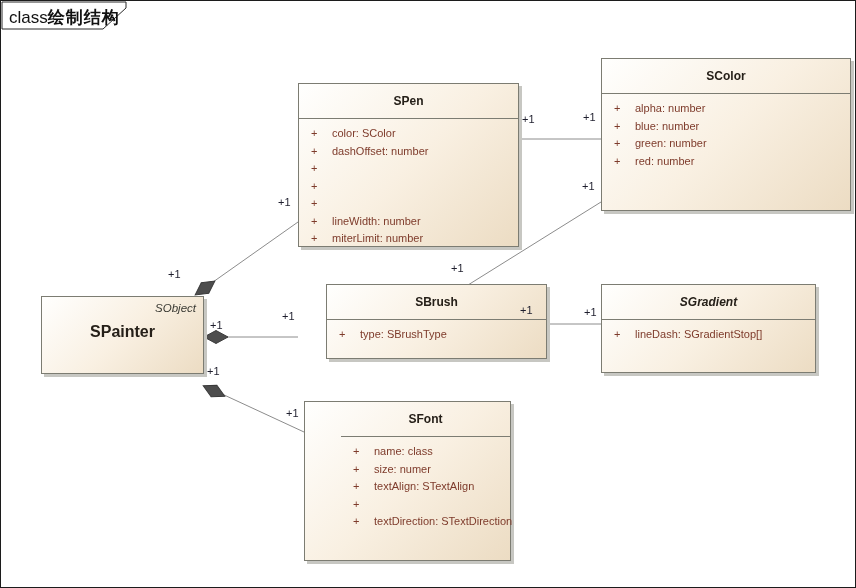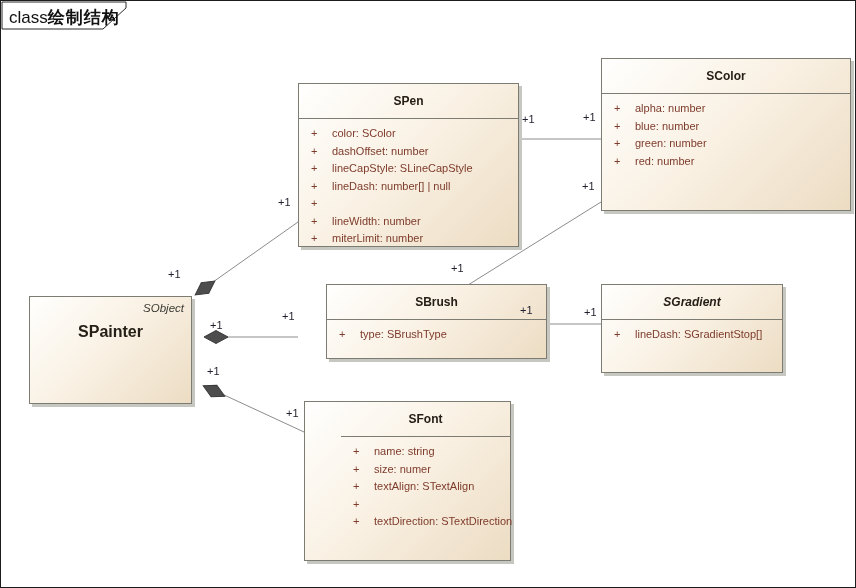--- a/index.html
+++ b/index.html
@@ -86,25 +86,23 @@
       <div class="attr">
           <span class="vis">+</span>
           <span>color: SColor</span>
         </div>
       <div class="attr">
           <span class="vis">+</span>
           <span>dashOffset: number</span>
         </div>
       <div class="attr">
           <span class="vis">+</span>
-          <span>lineCapStyle: SLineCapStyle</span>
-        </div>
-      <div class="attr">
-          <span class="vis">+</span>
-          <span>lineDash: number[] | null</span>
+        </div>
+      <div class="attr">
+          <span class="vis">+</span>
         </div>
       <div class="attr">
           <span class="vis">+</span>
         </div>
       <div class="attr">
           <span class="vis">+</span>
           <span>lineWidth: number</span>
         </div>
       <div class="attr">
           <span class="vis">+</span>
@@ -128,51 +126,51 @@
           <span class="vis">+</span>
           <span>green: number</span>
         </div>
       <div class="attr">
           <span class="vis">+</span>
           <span>red: number</span>
         </div>
     </div>
   </div>
 
-  <div class="uml-class" style="left:28px;top:295px;width:163px;height:108px;">
+  <div class="uml-class" style="left:40px;top:295px;width:163px;height:78px;">
     <div class="annotation">SObject</div>
     <div class="painter-name">SPainter</div>
   </div>
 
   <div class="uml-class" style="left:297px;top:283px;width:221px;height:75px;margin-left:28px;">
     <div class="cls-header">SBrush</div>
     <div class="cls-attrs">
       <div class="attr">
           <span class="vis">+</span>
           <span>type: SBrushType</span>
         </div>
     </div>
   </div>
 
-  <div class="uml-class" style="left:600px;top:283px;width:182px;height:89px;">
+  <div class="uml-class" style="left:600px;top:283px;width:215px;height:89px;">
     <div class="cls-header italic">SGradient</div>
     <div class="cls-attrs">
       <div class="attr">
           <span class="vis">+</span>
           <span>lineDash: SGradientStop[]</span>
         </div>
     </div>
   </div>
 
   <div class="uml-class" style="left:303px;top:400px;width:207px;height:160px;padding-left:36px;">
     <div class="cls-header">SFont</div>
     <div class="cls-attrs">
       <div class="attr">
           <span class="vis">+</span>
-          <span>name: string</span>
+          <span>name: class</span>
         </div>
       <div class="attr">
           <span class="vis">+</span>
           <span>size: numer</span>
         </div>
       <div class="attr">
           <span class="vis">+</span>
           <span>textAlign: STextAlign</span>
         </div>
       <div class="attr">

